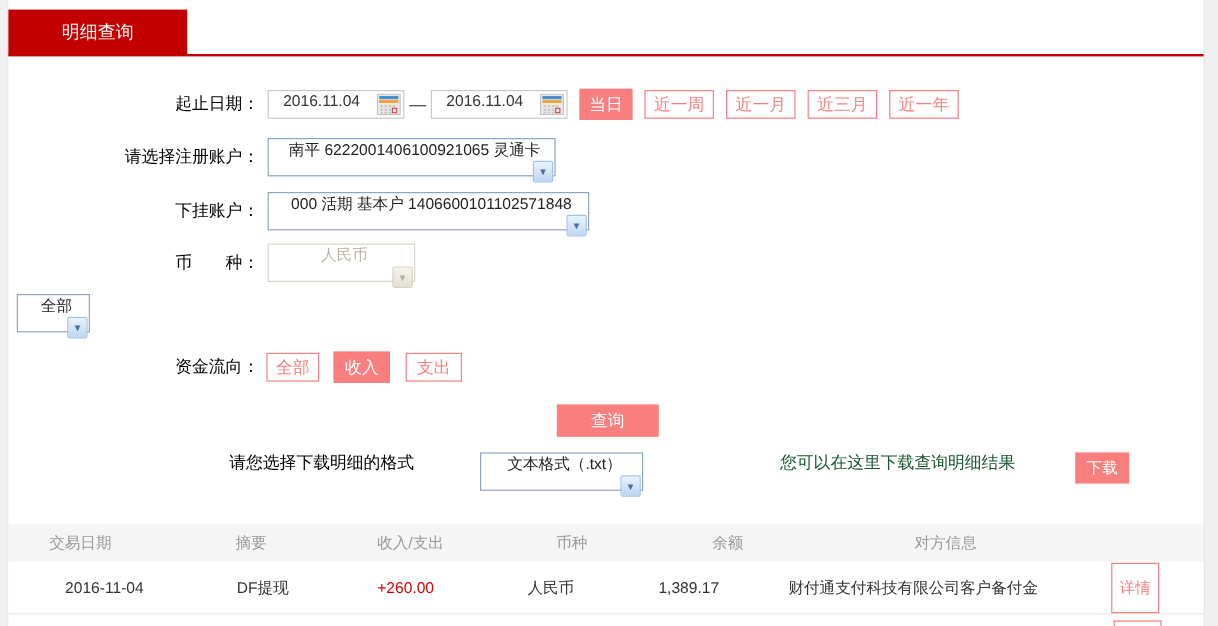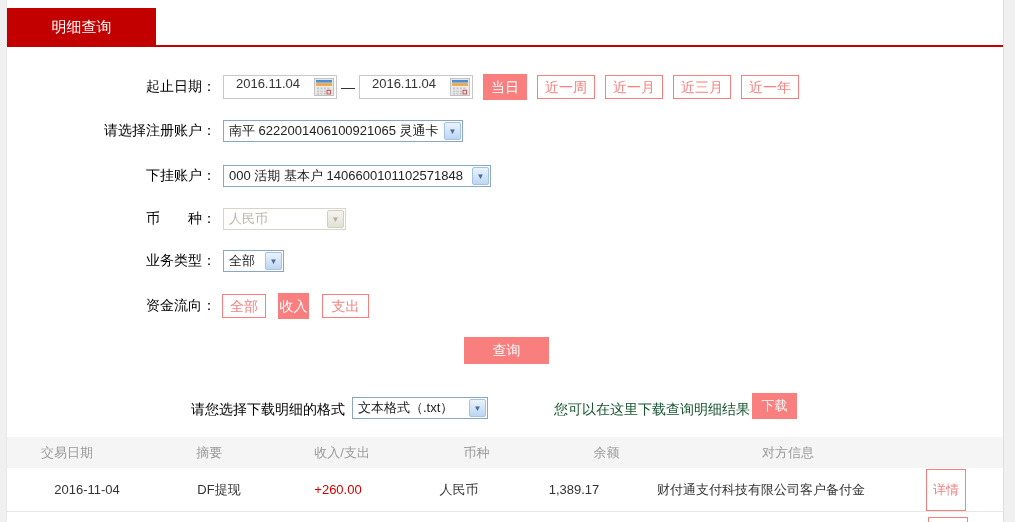--- a/index.html
+++ b/index.html
@@ -39,43 +39,43 @@
   
   .pill {
     margin-left:10px; height:24px; padding:0 7px;
     background:#fff; border:1px solid #f87f7f; color:#f87f7f;
     font-size:14px; font-family:inherit; cursor:pointer; line-height:22px;
   }
   .pill.filled { background:#f97e7e; border-color:#f97e7e; color:#fff; height:26px; }
 
   
   .xpsel {
-    margin-left:7px; height:22px; border:1px solid #8ba6c4; background:#fff;
+    margin-left:7px; height:32px; border:1px solid #8ba6c4; background:#fff;
     display:inline-flex; align-items:center; font-size:13px; color:#222;
-    padding-left:5px; cursor:pointer;
+    padding-left:5px; cursor:pointer;flex-direction:column;
   }
   .sel-arrow {
     width:17px; height:18px; margin-left:auto; margin-right:1px; flex:none;
     background:linear-gradient(#eaf3fd,#bdd6f2);
     border:1px solid #a5c2e2; border-radius:2px;
     color:#4c6b9a; font-size:8px;
     display:flex; align-items:center; justify-content:center;
   }
   .xpsel.disabled { border-color:#d9d5c9; color:#b9b5a7; cursor:default; }
   .xpsel.disabled .sel-arrow {
     background:linear-gradient(#f5f3ee,#e3e0d5); border-color:#d2cec0; color:#b3af9f;
   }
 
   .query-btn {
     position:absolute; left:457px; top:337px; width:85px; height:27px;
     background:#f97e7e; color:#fff; border:none; font-size:14px;
     font-family:Liberation Serif, serif; cursor:pointer;
   }
 
-  .dl-row { position:absolute; top:392px; left:0; width:100%; height:27px; display:flex; align-items:flex-end; }
+  .dl-row { position:absolute; top:377px; left:0; width:100%; height:27px; display:flex; align-items:flex-start;gap:48px; }
   .dl-label { margin-left:184px; font-size:14px; color:#000; }
   .dl-sel { width:136px; }
   .dl-hint { margin-left:66px; font-size:14px; color:#14532d; }
   .dl-btn {
     margin-left:2px; width:45px; height:26px; background:#f97e7e; color:#fff;
     border:none; font-size:13px; font-family:inherit; cursor:pointer;
   }
 
   
   .thead {
@@ -187,31 +187,30 @@
 
   <div class="row" style="top:207px; height:24px;">
     <span class="lbl">币　　种：</span>
     <span class="xpsel disabled" style="width:123px;">
       <span>人民币</span>
       <span class="sel-arrow">▼</span>
     </span>
   </div>
 
   <div class="row" style="top:249px; height:24px;">
-    <span class="lbl">业务类型：</span>
     <span class="xpsel" style="width:61px;">
       <span>全部</span>
       <span class="sel-arrow">▼</span>
     </span>
   </div>
 
   <div class="row" style="top:292px; height:27px;">
     <span class="lbl">资金流向：</span>
     <button class="pill" style="margin-left:6px; width:44px; padding:0;">全部</button>
-    <button class="pill filled" style="margin-left:12px; width:31px; padding:0;">收入</button>
+    <button class="pill filled" style="margin-left:12px; width:47px; padding:0;">收入</button>
     <button class="pill" style="margin-left:13px; width:47px; padding:0;">支出</button>
   </div>
 
   <button class="query-btn">查询</button>
 
   <div class="dl-row">
     <span class="dl-label">请您选择下载明细的格式</span>
     <span class="xpsel dl-sel">
       <span>文本格式（.txt）</span>
       <span class="sel-arrow">▼</span>

